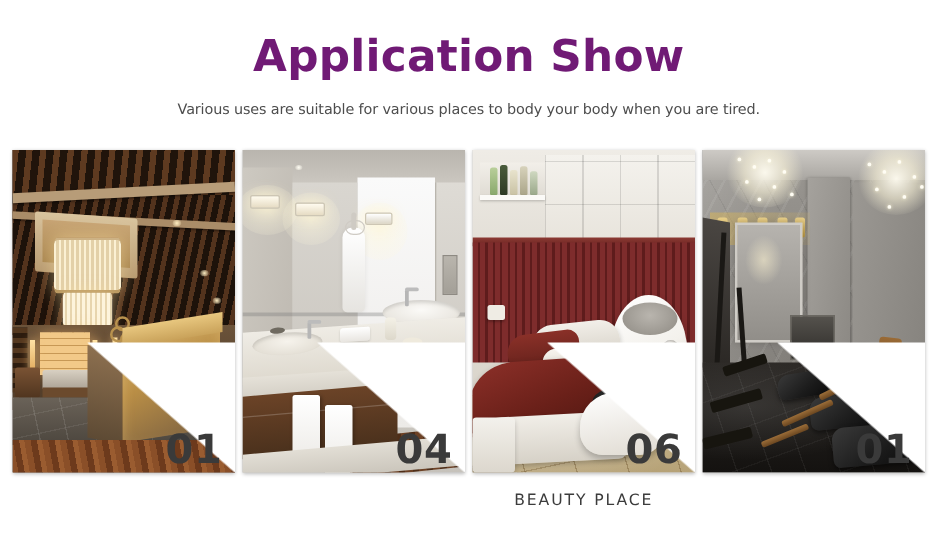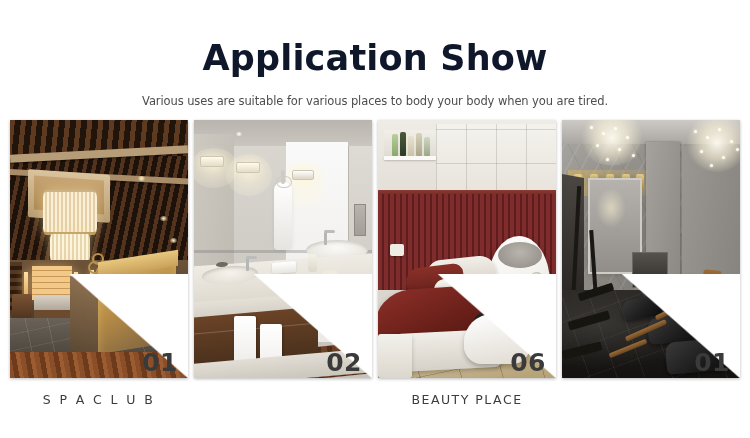--- a/index.html
+++ b/index.html
@@ -24,24 +24,24 @@
 
   
   .header {
     text-align: center;
     padding-top: 22px;
   }
   .page-title {
     font-family: "DejaVu Sans", sans-serif;
     font-size: 35px;
     font-weight: 700;
-    color: #0f172a;
+    color: #701a75;
     letter-spacing: 0.2px;
     line-height: 1.15;
-    margin: 16px;
+    margin: 4px;
   }
   .page-subtitle {
     font-family: "DejaVu Sans", sans-serif;
     font-size: 11.5px;
     font-weight: 400;
     color: #4d4d4d;
     margin: 14px 0 0 0;
     letter-spacing: -0.1px;
   }
 
@@ -86,21 +86,21 @@
        #ffffff 0%, #ffffff 49.6%,
        rgba(255,255,255,0.65) 50.0%,
        rgba(255,255,255,0) 50.6%);
     pointer-events: none;
   }
   .card-number {
     position: absolute;
     right: 10px;
     bottom: 3px;
     font-family: "DejaVu Sans", sans-serif;
-    font-size: 25px;
+    font-size: 32px;
     font-weight: 700;
     color: #3a3a3a;
     letter-spacing: 0.5px;
     line-height: 1;
   }
   .card-caption {
     margin-top: 14px;
     text-align: center;
     font-family: "DejaVu Sans", sans-serif;
     font-size: 12.5px;
@@ -711,21 +711,20 @@
           <div class="counter"></div>
           <div class="counter-top"></div>
           <div class="glow"></div>
           <div class="floor-wood"></div>
           <div class="downlight dl1"></div>
           <div class="downlight dl2"></div>
         </div>
         <div class="corner-cut"></div>
         <div class="card-number">01</div>
       </div>
-      <div class="card-caption">S P A    C L U B</div>
     </div>
 
     <div class="card">
       <div class="card-photo">
         <div class="scene s2">
           <div class="ceil"></div>
           <div class="wall-l"></div>
           <div class="panel-mid"></div>
           <div class="wall-white"></div>
           <div class="wall-r"></div>
@@ -750,21 +749,21 @@
           <div class="bottle"></div>
           <div class="dish"></div>
           <div class="floorwood2"></div>
           <div class="vanity"></div>
           <div class="vanity-line"></div>
           <div class="towel tw1"></div>
           <div class="towel tw2"></div>
           <div class="step"></div>
         </div>
         <div class="corner-cut"></div>
-        <div class="card-number">02</div>
+        <div class="card-number">04</div>
       </div>
     </div>
 
     <div class="card">
       <div class="card-photo">
         <div class="scene s3">
           <div class="upper-wall"></div>
           <div class="tiles"></div>
           <div class="shelf3"></div>
           <div class="bot b1"></div>

